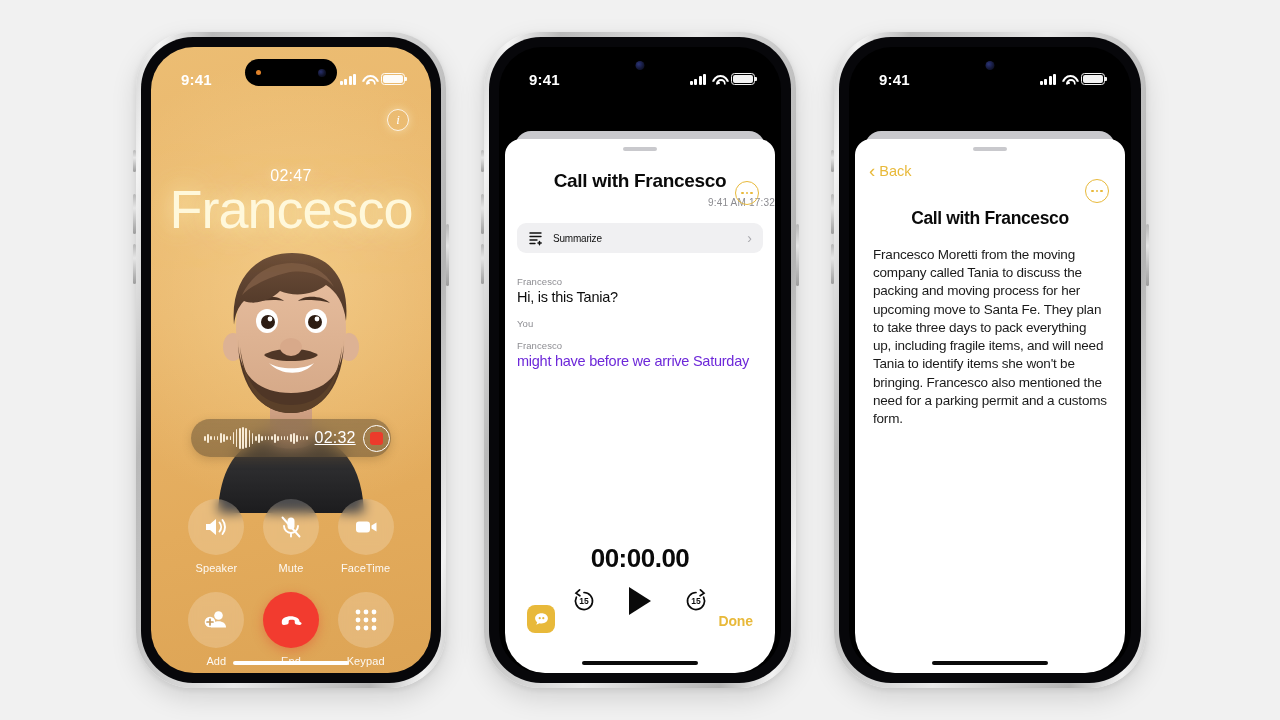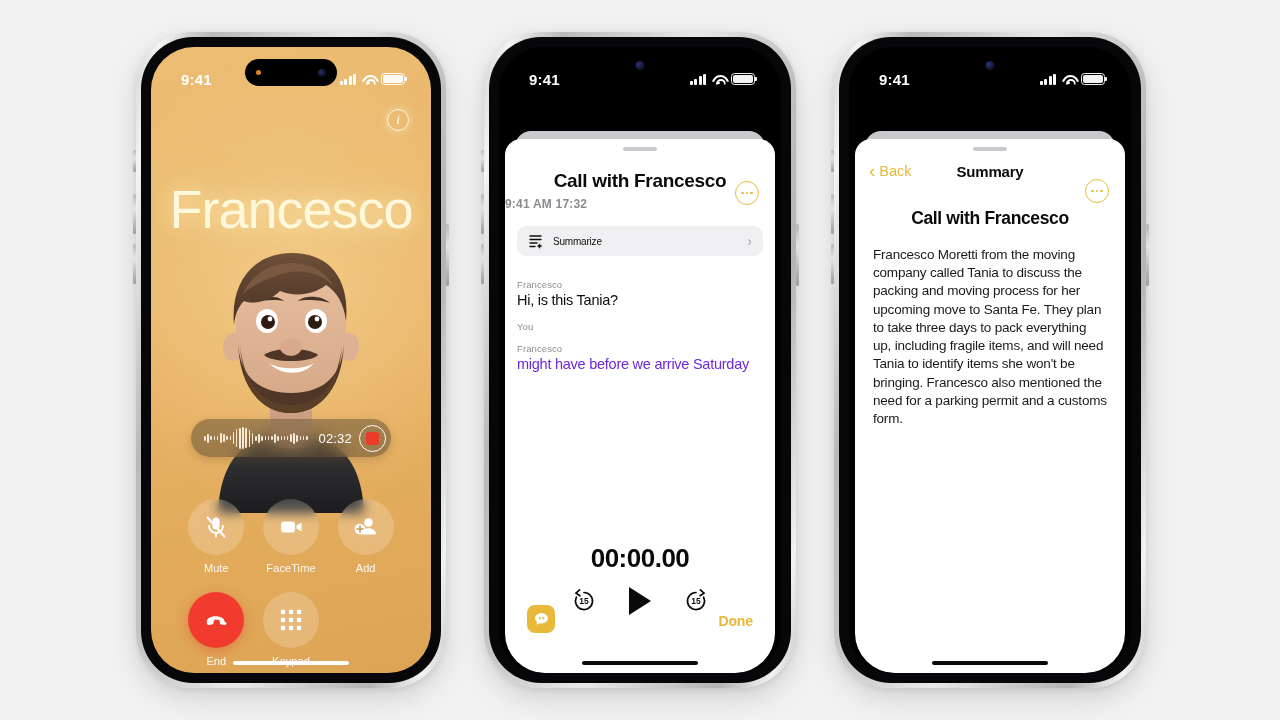--- a/index.html
+++ b/index.html
@@ -134,21 +134,21 @@
   .rec-pill {
     position:absolute; left: 40px; right: 40px; top: 372px; height: 38px;
     border-radius: 19px; z-index: 18;
     background: linear-gradient(180deg, rgba(120,96,62,.62), rgba(104,82,52,.58));
     backdrop-filter: blur(8px);
     display:flex; align-items:center; padding: 0 5px 0 13px; gap: 7px;
     box-shadow: 0 3px 10px rgba(110,80,40,.28);
   }
   .wave { flex:1; height: 24px; display:flex; align-items:center; gap:1.6px; }
   .wave i { display:block; width:1.6px; background:#fff4e2; border-radius:1px; opacity:.92; }
-  .rec-time { color:#fff; font-size:13px; letter-spacing:.2px; }
+  .rec-time { color:#fff; font-size:16px; letter-spacing:.2px;text-decoration:underline; }
   .rec-dot {
     width: 27px; height: 27px; border-radius:50%; border:1.8px solid #fff;
     display:flex; align-items:center; justify-content:center; flex:none;
   }
   .rec-dot span { width:13px;height:13px;border-radius:3px;background:#ec3b2b; display:block; }
 
   
   .controls {
     position:absolute; left:0; right:0; top: 452px; z-index:18;
     display:grid; grid-template-columns: repeat(3,1fr); row-gap: 18px;
@@ -173,21 +173,21 @@
     background: #c9c9cd; border-radius: 16px 16px 0 0;
   }
   .sheet {
     position:absolute; left: 6px; right: 6px; top: 92px; bottom: 0;
     background:#fff; border-radius: 16px 16px 40px 40px; overflow:hidden;
   }
   .grabber { width: 34px; height: 4px; border-radius:3px; background:#c9c9cd;
              margin: 8px auto 0; }
   .sheet-title { text-align:center; font-size: 19px; font-weight:bold; color:#0a0a0a;
                  margin-top: 19px; letter-spacing:-.3px; }
-  .sheet-sub { text-align:left; font-size: 12px; color:#8b8b90; margin-top: 5px; letter-spacing:.2px;font-weight:bold; }
+  .sheet-sub { text-align:right; font-size: 10px; color:#8b8b90; margin-top: 5px; letter-spacing:.2px; }
   .dots-btn {
     position:absolute; right: 16px; top: 42px; width: 24px; height:24px; border-radius:50%;
     border: 1.5px solid #e8b93a; display:flex;align-items:center;justify-content:center; gap:2px;
   }
   .dots-btn i { width:2.6px;height:2.6px;border-radius:50%;background:#e8b93a;display:block; }
   .summarize-row {
     margin: 15px 12px 0; height: 30px; border-radius: 9px; background:#f0f0f2;
     display:flex; align-items:center; padding: 0 11px; gap:9px;
   }
   .summarize-row .label { flex:1; font-size: 10px; color:#111; letter-spacing:-.2px; }
@@ -260,20 +260,21 @@
             </div>
           </div>
 
           <div class="island">
             <div class="led"></div>
             <div class="cam"></div>
           </div>
 
           <div class="info-btn">i</div>
 
+          <div class="call-timer">02:47</div>
           <div class="call-name">Francesco</div>
 
           <svg class="memoji" viewBox="0 0 210 270">
             <defs>
               <linearGradient id="skin" x1="0" y1="0" x2="0" y2="1">
                 <stop offset="0%" stop-color="#e8bfa0"></stop>
                   <stop offset="100%" stop-color="#d4a786"></stop>
               </linearGradient>
               <linearGradient id="hairg" x1="0" y1="0" x2="0" y2="1">
                 <stop offset="0%" stop-color="#6d4e39"></stop>
@@ -354,20 +355,30 @@
               <i style="height:4px"></i>
             </div>
             <div class="rec-time">02:32</div>
             <div class="rec-dot">
                 <span></span>
               </div>
           </div>
 
           <div class="controls">
 
+            <div class="ctl">
+              <div class="circ">
+                <svg width="28" height="28" viewBox="0 0 28 28" fill="#fff">
+                  <path d="M4 11h4l6-5v16l-6-5H4z"></path>
+                  <path d="M17.5 9.5a7 7 0 010 9" fill="none" stroke="#fff" stroke-width="1.9" stroke-linecap="round"></path>
+                  <path d="M20.5 7a11 11 0 010 14" fill="none" stroke="#fff" stroke-width="1.9" stroke-linecap="round"></path>
+                </svg>
+              </div>
+              <div class="lbl">Speaker</div>
+            </div>
 
             <div class="ctl">
               <div class="circ">
                 <svg width="28" height="28" viewBox="0 0 28 28" fill="none" stroke="#fff" stroke-width="1.9" stroke-linecap="round">
                   <rect x="10.5" y="4.5" width="7" height="12" rx="3.5" fill="#fff" stroke="none"></rect>
                   <path d="M7 13a7 7 0 0014 0"></path>
                   <path d="M14 20v3.5"></path>
                   <path d="M5.5 4.5l17 19"></path>
                 </svg>
               </div>
@@ -565,21 +576,20 @@
           <div class="sheet-back"></div>
 
           <div class="sheet">
             <div class="grabber"></div>
 
             <div class="nav">
               <div class="nav-back">
                 <span class="arr">‹</span>
                 <span>Back</span>
               </div>
-              <div class="nav-title">Summary</div>
             </div>
 
             <div class="dots-btn" style="top:40px">
               <i></i>
                 <i></i>
                 <i></i>
             </div>
 
             <div class="sum-h">Call with Francesco</div>
             <div class="sum-body">Francesco Moretti from the moving company called Tania to discuss the packing and moving process for her upcoming move to Santa Fe. They plan to take three days to pack everything up, including fragile items, and will need Tania to identify items she won't be bringing. Francesco also mentioned the need for a parking permit and a customs form.</div>

